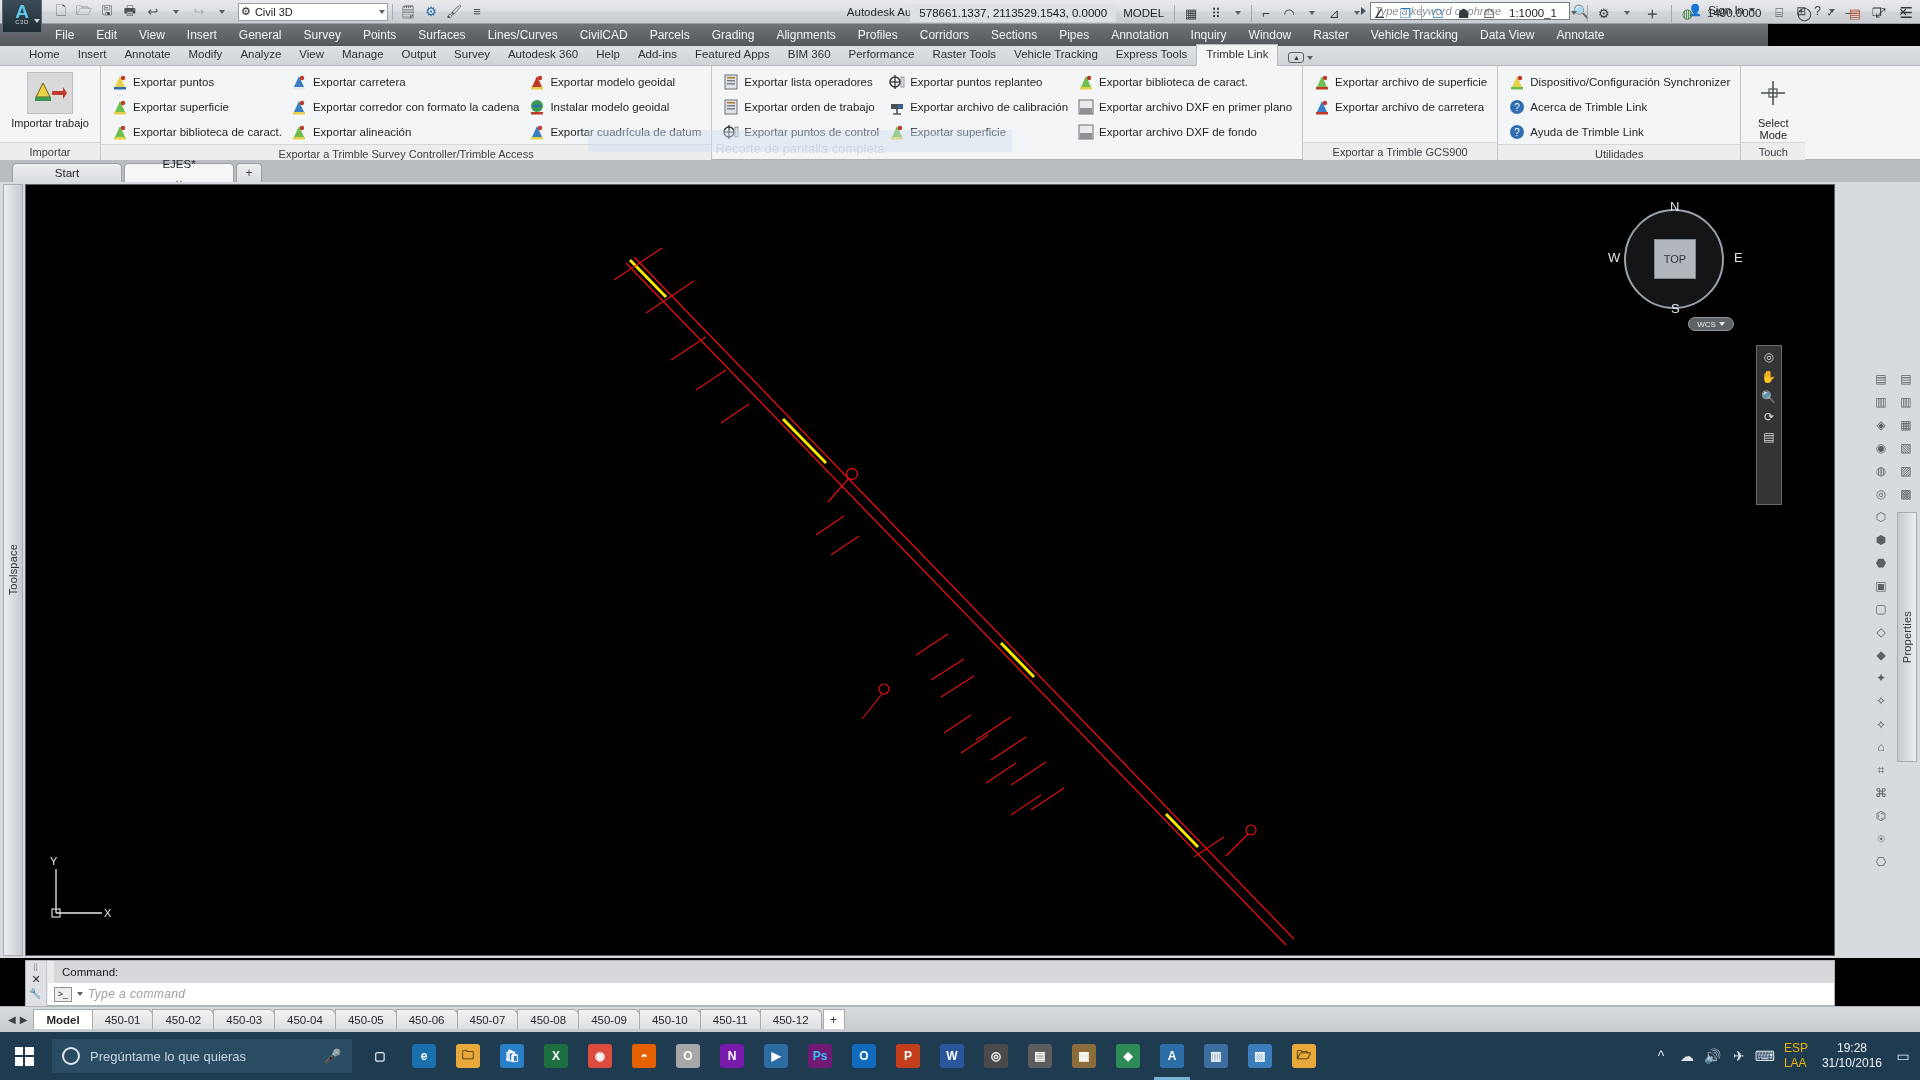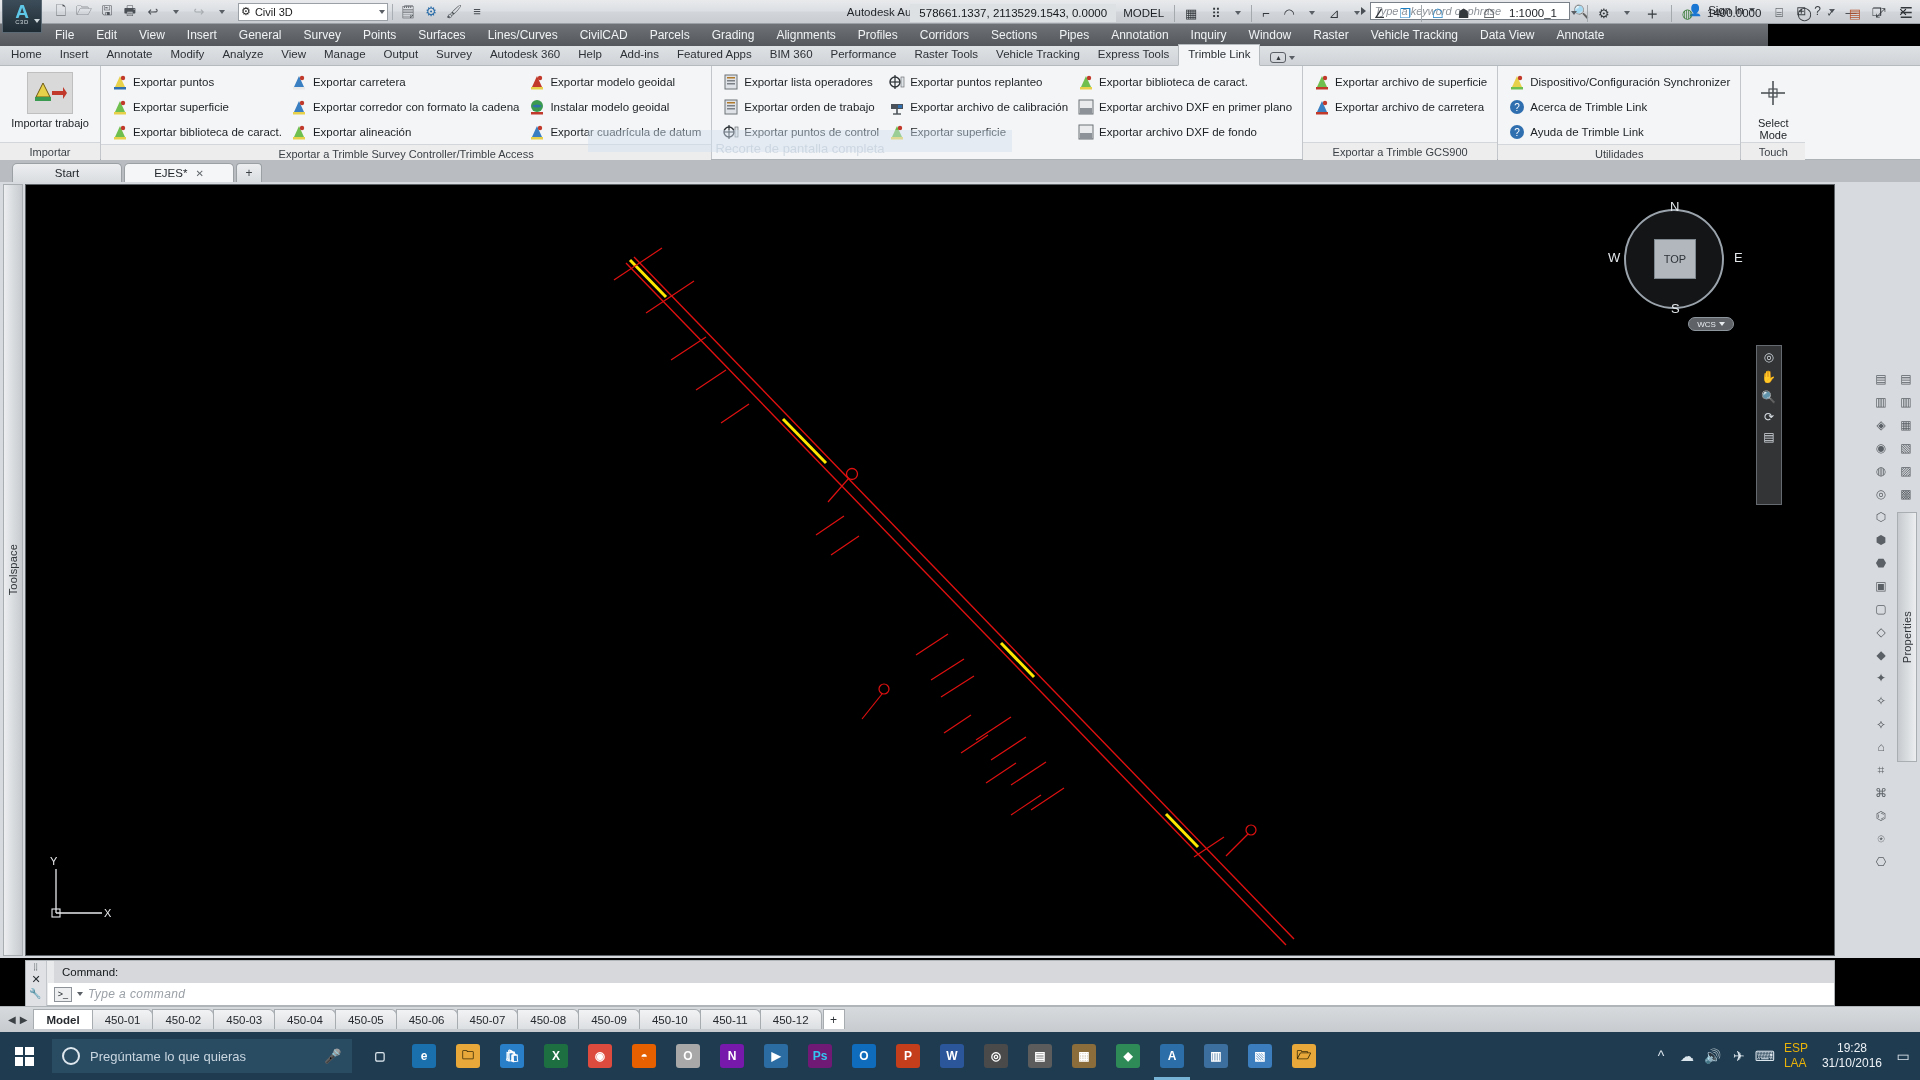--- a/index.html
+++ b/index.html
@@ -65,21 +65,21 @@
     position:absolute; left:0; top:24px; width:1768px; height:22px;
     background: linear-gradient(to bottom,#6f7377,#54585c);
     display:flex; align-items:center; padding-left:44px;
   }
   .menu-item { color:#f1f3f5; font-size:12px; padding:0 11px; line-height:22px; white-space:nowrap; }
 
   
   .ribbon-tabs {
     position:absolute; left:0; top:46px; width:1920px; height:20px;
     background: linear-gradient(to bottom,#dfe2e5,#cfd3d7);
-    display:flex; align-items:flex-end; padding-left:2px; border-bottom:1px solid #b5babf;
+    display:flex; align-items:flex-end; padding-left:20px; border-bottom:1px solid #b5babf;
   }
   .rtab { font-size:11.5px; color:#2c3136; padding:2px 9px 3px 9px; line-height:15px; white-space:nowrap; }
   .rtab.active { background:#f4f5f6; border:1px solid #b5babf; border-bottom:1px solid #f4f5f6; position:relative; top:1px; }
   .ribbon-minbtn { margin-left:10px; display:flex; align-items:center; gap:3px; padding-bottom:2px;}
   .min-pill { width:16px;height:11px;border:1px solid #5a5f66;border-radius:3px;display:flex;align-items:center;justify-content:center;font-size:7px;color:#32373c; }
 
   
   .ribbon {
     position:absolute; left:0; top:66px; width:1920px; height:94px;
     background:#f4f5f6; border-bottom:1px solid #adb2b7; display:flex;
@@ -120,21 +120,21 @@
   .doctabs {
     position:absolute; left:0; top:160px; width:1920px; height:22px;
     background:#b9bdc1; display:flex; align-items:flex-end; padding-left:12px;
   }
   .dtab {
     height:19px; min-width:110px; padding:0 14px; margin-right:2px;
     background:linear-gradient(to bottom,#eceef0,#dadde0);
     border:1px solid #9ba0a5; border-bottom:none; border-radius:5px 5px 0 0;
     font-size:11.5px; color:#23282d; display:flex; align-items:center; justify-content:center; gap:8px;
   }
-  .dtab.active { background:#f5f6f7; }
+  .dtab.active { background:#f5f6f7;flex-direction:column; }
   .dtab .x { font-size:10px; color:#63686d; }
   .dtab-plus {
     width:26px;height:19px;background:linear-gradient(to bottom,#eceef0,#dadde0);
     border:1px solid #9ba0a5; border-bottom:none; border-radius:4px 4px 0 0;
     display:flex;align-items:center;justify-content:center;font-size:12px;color:#3b4045;
   }
 
   
   .canvas-wrap { position:absolute; left:0; top:182px; width:1920px; height:776px; background:#d7dade; }
   .canvas {

